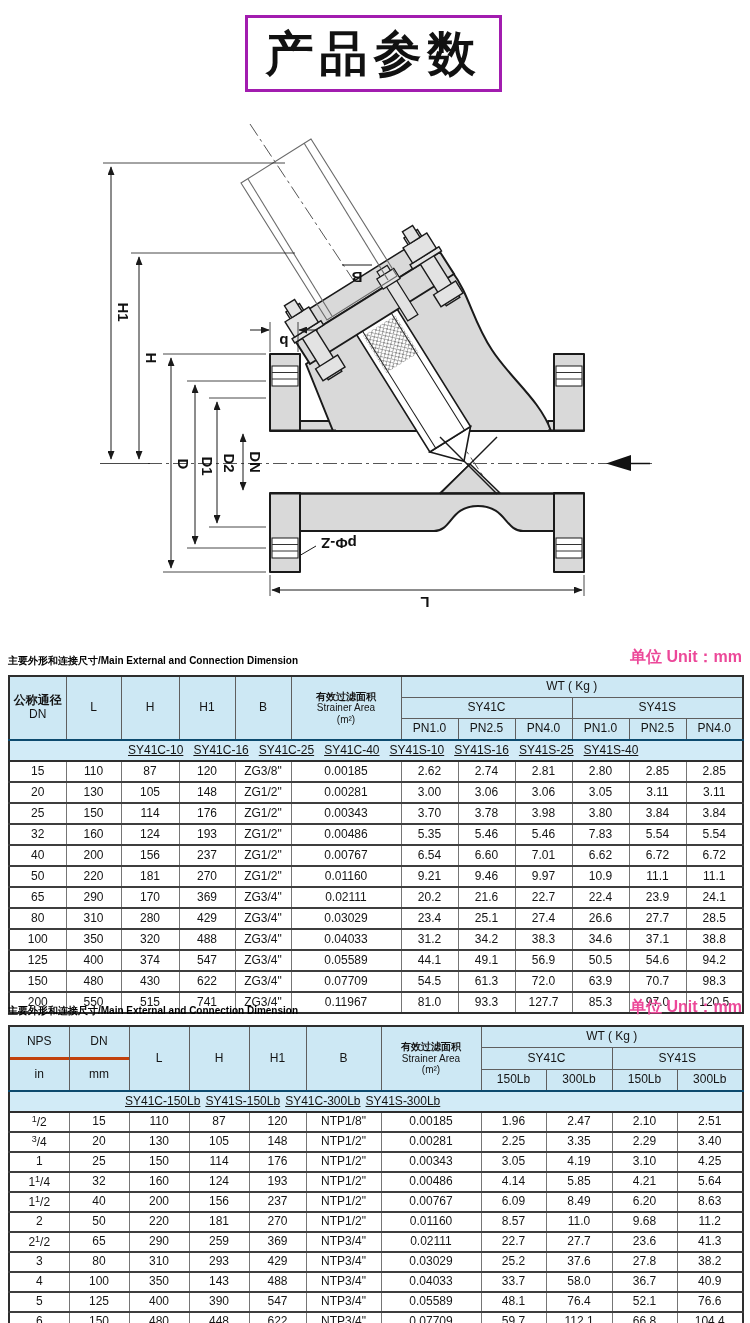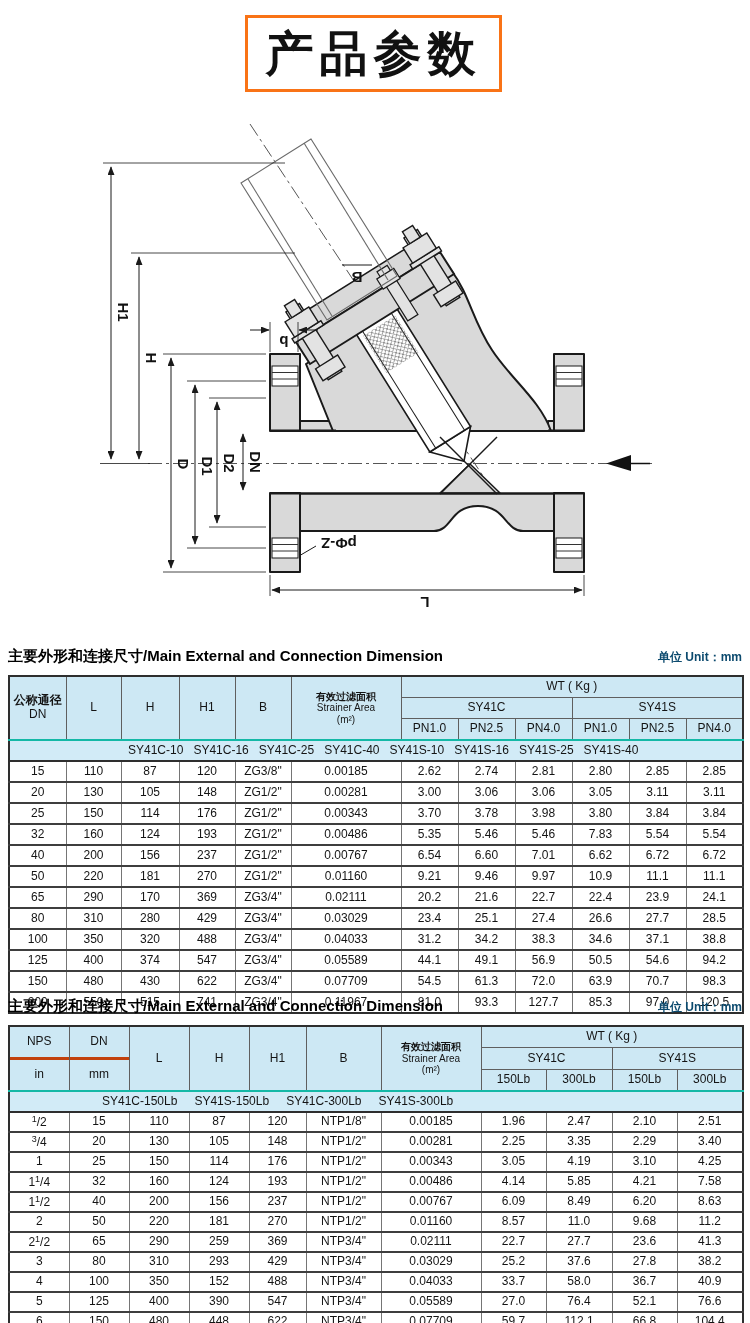--- a/index.html
+++ b/index.html
@@ -4,30 +4,30 @@
 <style>
   html,body{margin:0;padding:0;}
   body{
     position:relative;width:750px;height:1323px;background:#ffffff;
     font-family:"Liberation Sans","DejaVu Sans",sans-serif;color:#1a1a1a;
     overflow:hidden;
   }
   
   .title-box{
     position:absolute;left:245px;top:15px;width:257px;height:77px;
-    border:3px solid #f97316;box-sizing:border-box;
+    border:3px solid #a21caf;box-sizing:border-box;
     display:flex;align-items:center;justify-content:center;
     font-size:48px;font-weight:bold;letter-spacing:6px;color:#111;
   }
   
   #diagram{position:absolute;left:0;top:118px;}
   
   .sec-head{position:absolute;width:734px;display:flex;justify-content:space-between;align-items:flex-end;}
-  .sec-title{font-size:15px;font-weight:bold;color:#000;}
-  .sec-unit{font-size:12px;font-weight:bold;color:#0c4a6e;}
+  .sec-title{font-size:10px;font-weight:bold;color:#000;}
+  .sec-unit{font-size:16px;font-weight:bold;color:#ec4899;}
   #sec1-head{left:8px;top:647px;}
   #sec2-head{left:8px;top:997px;}
 
   table.spec{
     position:absolute;left:8px;border-collapse:collapse;table-layout:fixed;
     width:734px;font-size:12px;background:#fff;
     border:2px solid #2e2e2e;
   }
   #table1{top:675px;}
   #table2{top:1025px;}
@@ -36,26 +36,27 @@
     padding:0;line-height:1.15;color:#141414;
   }
   table.spec tbody td{border-top:2px solid #3e3e3e;border-left:1px solid #757575;border-right:1px solid #757575;}
   table.spec thead th{background:#cde8f4;font-weight:normal;}
   .zh{font-weight:bold;}
   #table1 thead tr.r1 th{height:20px;} #table1 thead tr.r2 th{height:20px;} #table1 thead tr.r3 th{height:20px;}
   #table2 thead tr.r1 th{height:20px;} #table2 thead tr.r2 th{height:20px;} #table2 thead tr.r3 th{height:20px;}
   #table1 tbody td{height:19px;}
   #table2 tbody td{height:18px;}
   tr.model-row td{
-    background:#d2ebf7;height:19px;border-top:2px solid #14b8a6;border-bottom:2px solid #2e2e2e;
+    background:#d2ebf7;height:19px;border-top:2px solid #0c4a6e;border-bottom:2px solid #2e2e2e;
     text-align:center;
+    text-decoration:underline;
   }
   .model-list{display:flex;gap:10px;align-items:center;}
   #models1{padding-left:118px;}
-  #models2{padding-left:92px;gap:17px;}
+  #models2{padding-left:115px;gap:5px;}
   .split-cell div{height:30px;display:flex;align-items:center;justify-content:center;}
   .split-cell div.lower{border-top:3px solid #c2410c;}
   sup{font-size:9px;vertical-align:4px;}
   .area-head{font-size:10px;}
 </style>
 </head>
 <body>
 
 <div class="title-box">
   <span>产品参数</span>
@@ -542,21 +543,21 @@
         <td>1<sup>1</sup>/4</td>
         <td>32</td>
         <td>160</td>
         <td>124</td>
         <td>193</td>
         <td>NTP1/2"</td>
         <td>0.00486</td>
         <td>4.14</td>
         <td>5.85</td>
         <td>4.21</td>
-        <td>7.58</td>
+        <td>5.64</td>
       </tr>
       <tr>
         <td>1<sup>1</sup>/2</td>
         <td>40</td>
         <td>200</td>
         <td>156</td>
         <td>237</td>
         <td>NTP1/2"</td>
         <td>0.00767</td>
         <td>6.09</td>
@@ -600,38 +601,38 @@
         <td>0.03029</td>
         <td>25.2</td>
         <td>37.6</td>
         <td>27.8</td>
         <td>38.2</td>
       </tr>
       <tr>
         <td>4</td>
         <td>100</td>
         <td>350</td>
-        <td>152</td>
+        <td>143</td>
         <td>488</td>
         <td>NTP3/4"</td>
         <td>0.04033</td>
         <td>33.7</td>
         <td>58.0</td>
         <td>36.7</td>
         <td>40.9</td>
       </tr>
       <tr>
         <td>5</td>
         <td>125</td>
         <td>400</td>
         <td>390</td>
         <td>547</td>
         <td>NTP3/4"</td>
         <td>0.05589</td>
-        <td>27.0</td>
+        <td>48.1</td>
         <td>76.4</td>
         <td>52.1</td>
         <td>76.6</td>
       </tr>
       <tr>
         <td>6</td>
         <td>150</td>
         <td>480</td>
         <td>448</td>
         <td>622</td>

